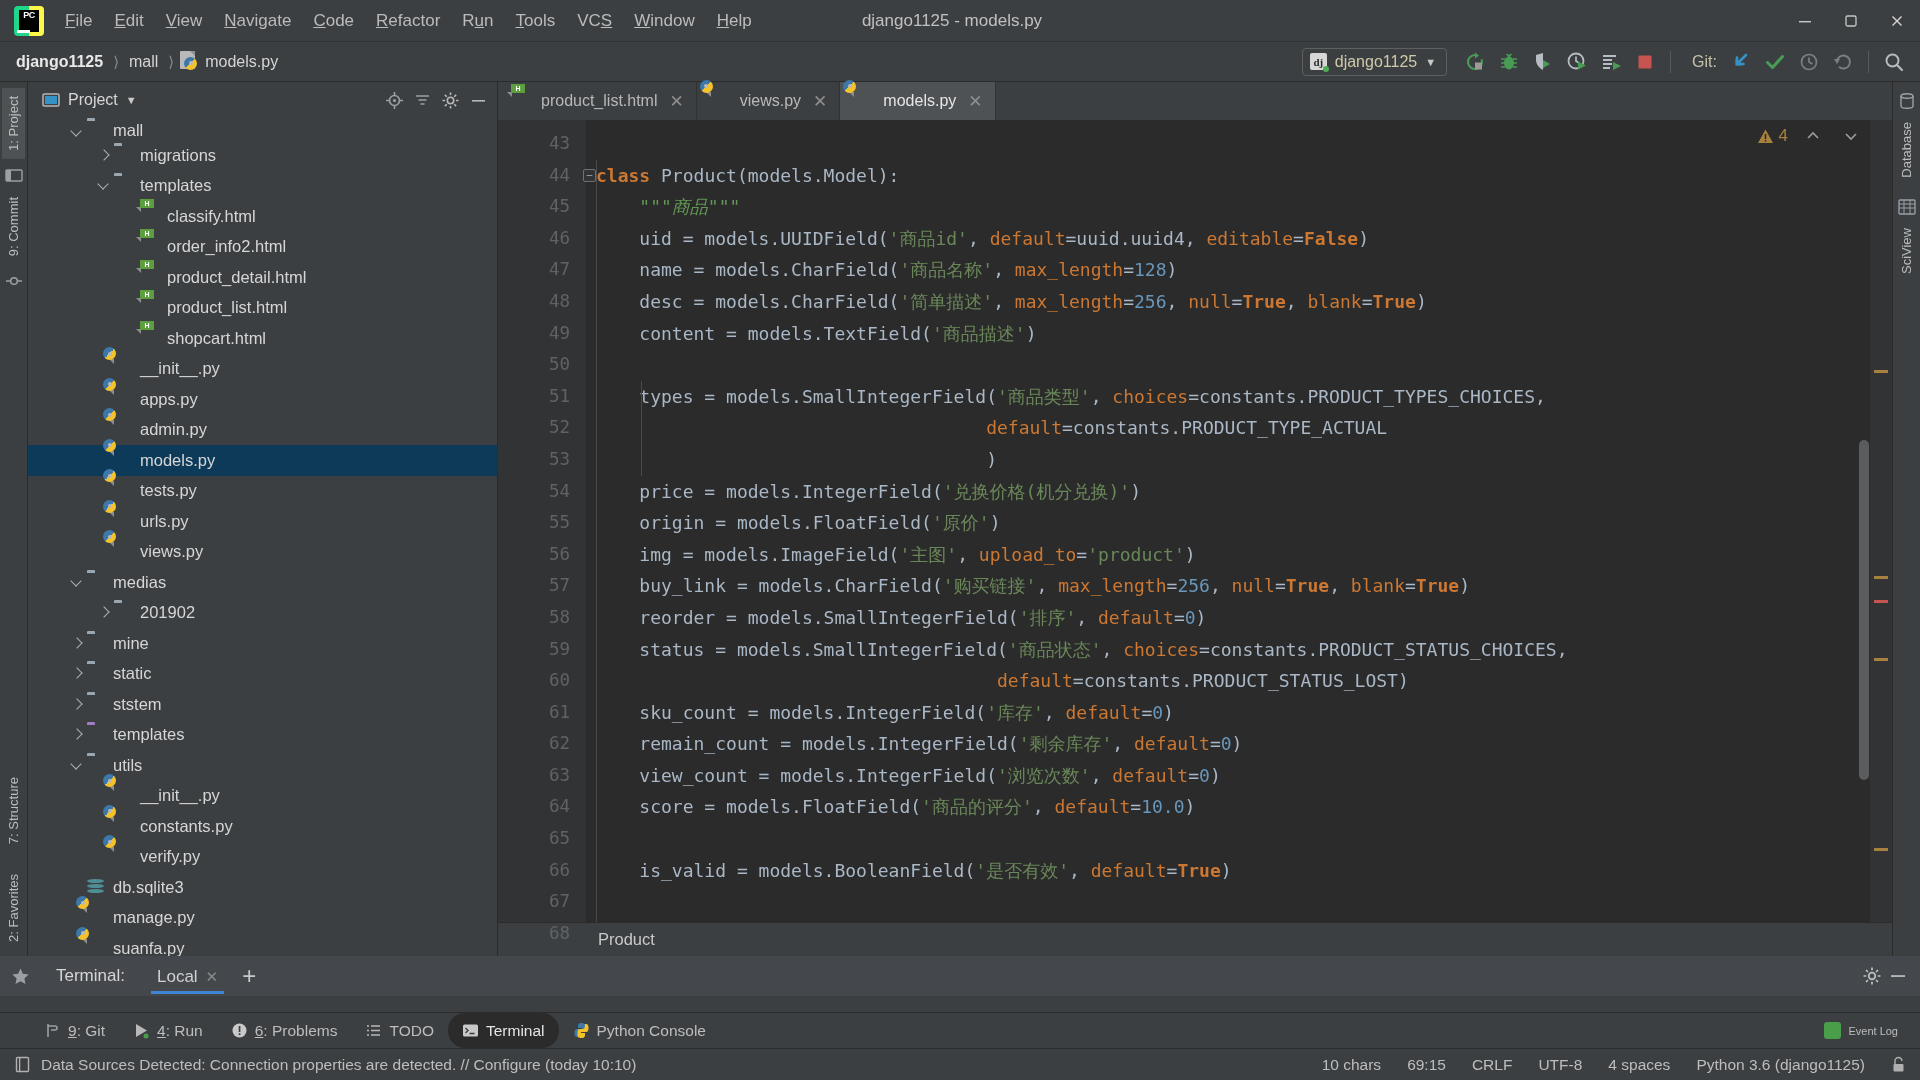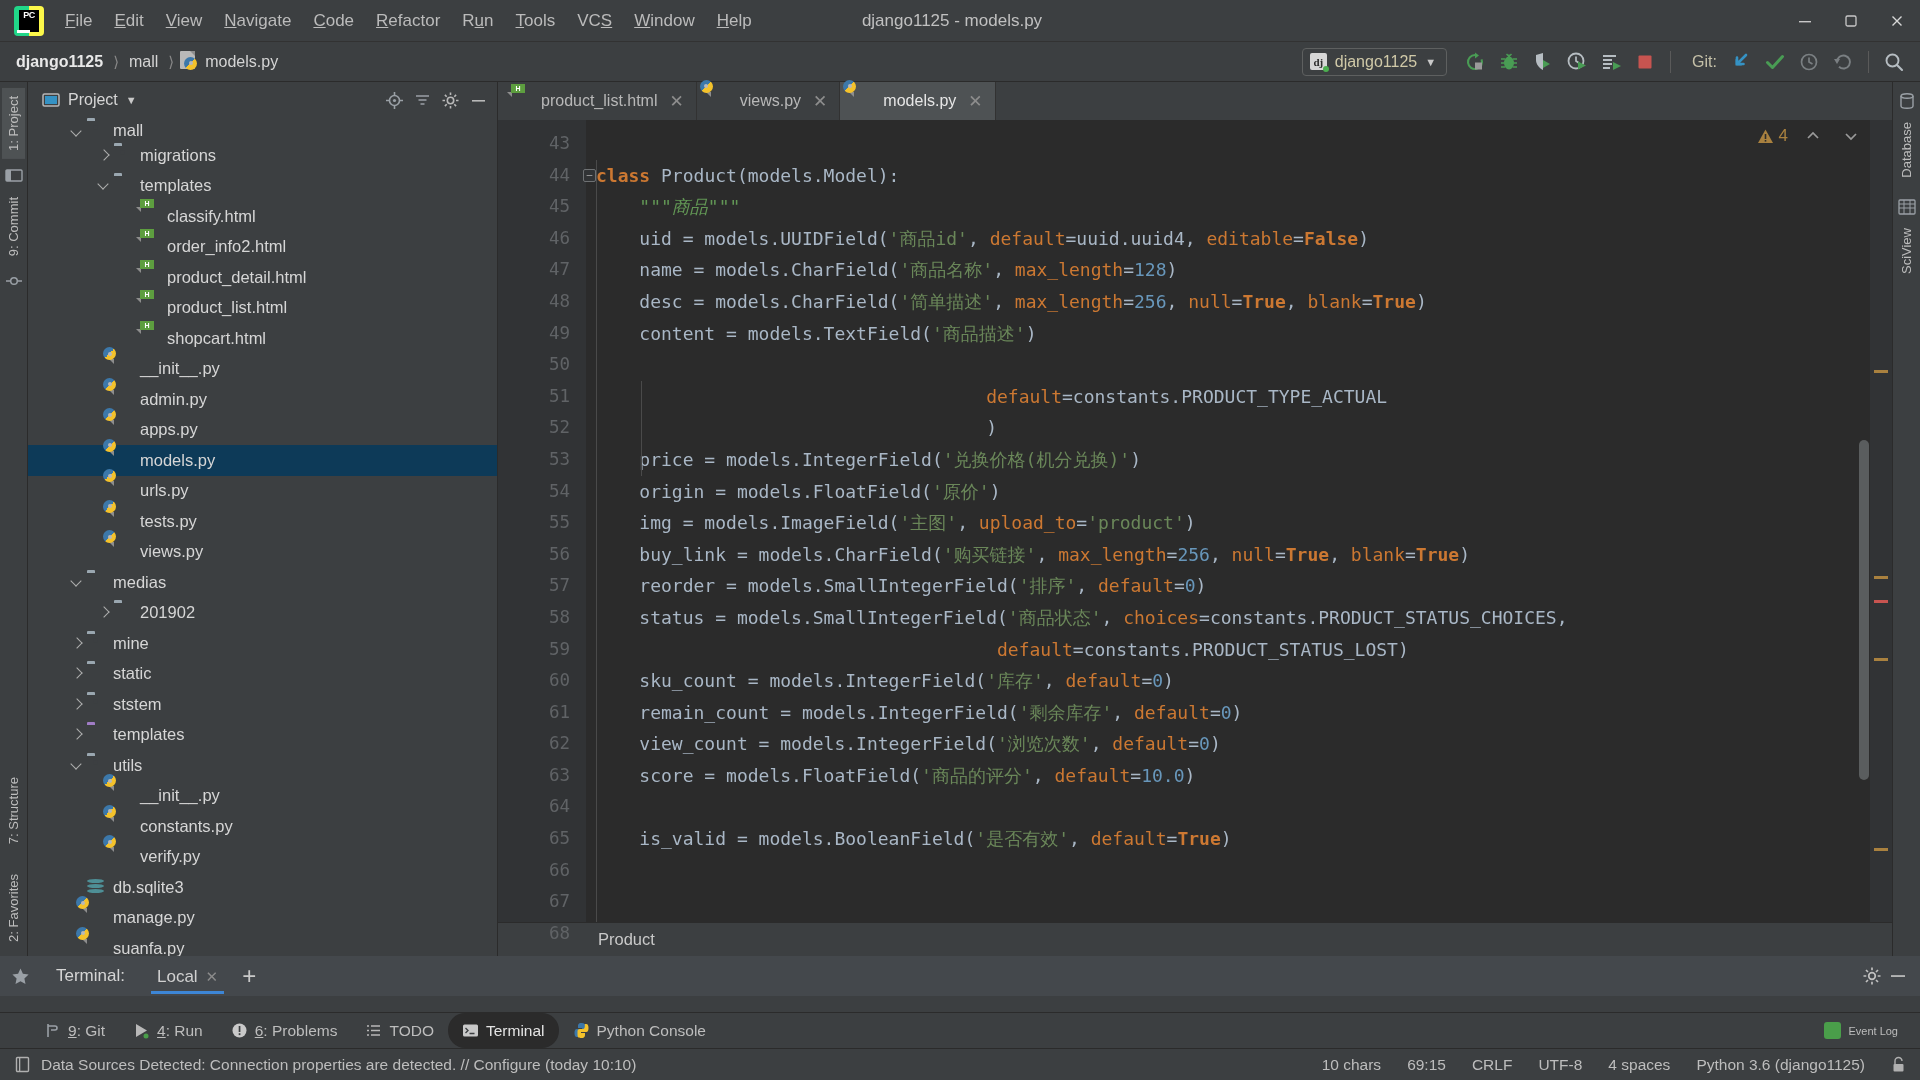--- a/index.html
+++ b/index.html
@@ -489,45 +489,45 @@
           <div class="trow">
             <span style="display: inline-block; flex: 0 0 auto; width: 68px;"></span>
             <span class="arrow"></span>
             <span class="tico"><span class="ic-py"><span class="snake"></span></span></span>
             <span>__init__.py</span>
           </div>
           <div class="trow">
             <span style="display: inline-block; flex: 0 0 auto; width: 68px;"></span>
             <span class="arrow"></span>
             <span class="tico"><span class="ic-py"><span class="snake"></span></span></span>
+            <span>apps.py</span>
+          </div>
+          <div class="trow">
+            <span style="display: inline-block; flex: 0 0 auto; width: 68px;"></span>
+            <span class="arrow"></span>
+            <span class="tico"><span class="ic-py"><span class="snake"></span></span></span>
             <span>admin.py</span>
           </div>
-          <div class="trow">
-            <span style="display: inline-block; flex: 0 0 auto; width: 68px;"></span>
-            <span class="arrow"></span>
-            <span class="tico"><span class="ic-py"><span class="snake"></span></span></span>
-            <span>apps.py</span>
-          </div>
           <div class="trow selected">
             <span style="display: inline-block; flex: 0 0 auto; width: 68px;"></span>
             <span class="arrow"></span>
             <span class="tico"><span class="ic-py"><span class="snake"></span></span></span>
             <span>models.py</span>
           </div>
           <div class="trow">
             <span style="display: inline-block; flex: 0 0 auto; width: 68px;"></span>
             <span class="arrow"></span>
             <span class="tico"><span class="ic-py"><span class="snake"></span></span></span>
+            <span>tests.py</span>
+          </div>
+          <div class="trow">
+            <span style="display: inline-block; flex: 0 0 auto; width: 68px;"></span>
+            <span class="arrow"></span>
+            <span class="tico"><span class="ic-py"><span class="snake"></span></span></span>
             <span>urls.py</span>
-          </div>
-          <div class="trow">
-            <span style="display: inline-block; flex: 0 0 auto; width: 68px;"></span>
-            <span class="arrow"></span>
-            <span class="tico"><span class="ic-py"><span class="snake"></span></span></span>
-            <span>tests.py</span>
           </div>
           <div class="trow">
             <span style="display: inline-block; flex: 0 0 auto; width: 68px;"></span>
             <span class="arrow"></span>
             <span class="tico"><span class="ic-py"><span class="snake"></span></span></span>
             <span>views.py</span>
           </div>
           <div class="trow">
             <span style="display: inline-block; flex: 0 0 auto; width: 41px;"></span>
             <span class="arrow expanded"></span>
@@ -658,20 +658,21 @@
           </div>
         <div class="code" id="code-host">
             <div class="cline">&nbsp;</div>
             <div class="cline"><span class="kw">class </span><span class="cls">Product</span><span>(models.Model):</span></div>
             <div class="cline"><span>    </span><span class="doc">"""商品"""</span></div>
             <div class="cline"><span>    uid = models.UUIDField(</span><span class="str">'商品id'</span><span>, </span><span class="param">default</span><span>=uuid.uuid4, </span><span class="param">editable</span><span>=</span><span class="kw">False</span><span>)</span></div>
             <div class="cline"><span>    name = models.CharField(</span><span class="str">'商品名称'</span><span>, </span><span class="param">max_length</span><span>=</span><span class="num">128</span><span>)</span></div>
             <div class="cline"><span>    desc = models.CharField(</span><span class="str">'简单描述'</span><span>, </span><span class="param">max_length</span><span>=</span><span class="num">256</span><span>, </span><span class="param">null</span><span>=</span><span class="kw">True</span><span>, </span><span class="param">blank</span><span>=</span><span class="kw">True</span><span>)</span></div>
             <div class="cline"><span>    content = models.TextField(</span><span class="str">'商品描述'</span><span>)</span></div>
             <div class="cline">&nbsp;</div>
+            <div class="cline"><span>    types = models.SmallIntegerField(</span><span class="str">'商品类型'</span><span>, </span><span class="param">choices</span><span>=constants.PRODUCT_TYPES_CHOICES,</span></div>
             <div class="cline"><span>                                    </span><span class="param">default</span><span>=constants.PRODUCT_TYPE_ACTUAL</span></div>
             <div class="cline"><span>                                    )</span></div>
             <div class="cline"><span>    price = models.IntegerField(</span><span class="str">'兑换价格(机分兑换)'</span><span>)</span></div>
             <div class="cline"><span>    origin = models.FloatField(</span><span class="str">'原价'</span><span>)</span></div>
             <div class="cline"><span>    img = models.ImageField(</span><span class="str">'主图'</span><span>, </span><span class="param">upload_to</span><span>=</span><span class="str">'product'</span><span>)</span></div>
             <div class="cline"><span>    buy_link = models.CharField(</span><span class="str">'购买链接'</span><span>, </span><span class="param">max_length</span><span>=</span><span class="num">256</span><span>, </span><span class="param">null</span><span>=</span><span class="kw">True</span><span>, </span><span class="param">blank</span><span>=</span><span class="kw">True</span><span>)</span></div>
             <div class="cline"><span>    reorder = models.SmallIntegerField(</span><span class="str">'排序'</span><span>, </span><span class="param">default</span><span>=</span><span class="num">0</span><span>)</span></div>
             <div class="cline"><span>    status = models.SmallIntegerField(</span><span class="str">'商品状态'</span><span>, </span><span class="param">choices</span><span>=constants.PRODUCT_STATUS_CHOICES,</span></div>
             <div class="cline"><span>                                     </span><span class="param">default</span><span>=constants.PRODUCT_STATUS_LOST)</span></div>
             <div class="cline"><span>    sku_count = models.IntegerField(</span><span class="str">'库存'</span><span>, </span><span class="param">default</span><span>=</span><span class="num">0</span><span>)</span></div>

